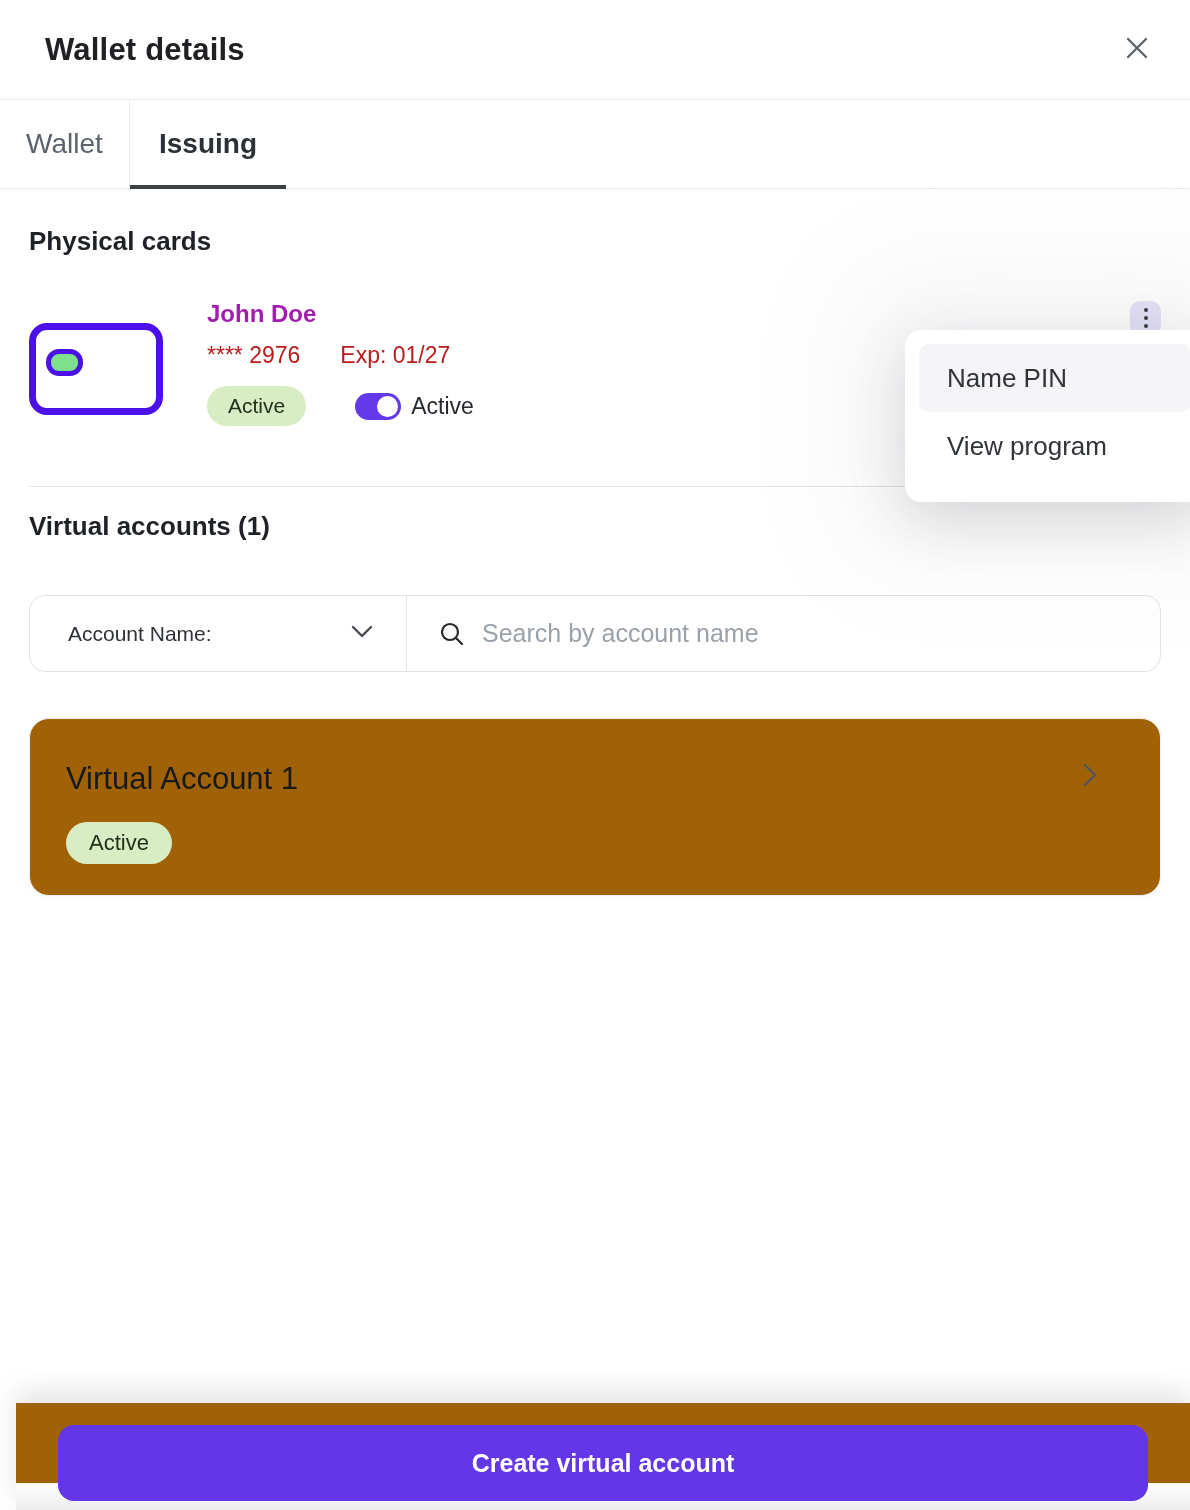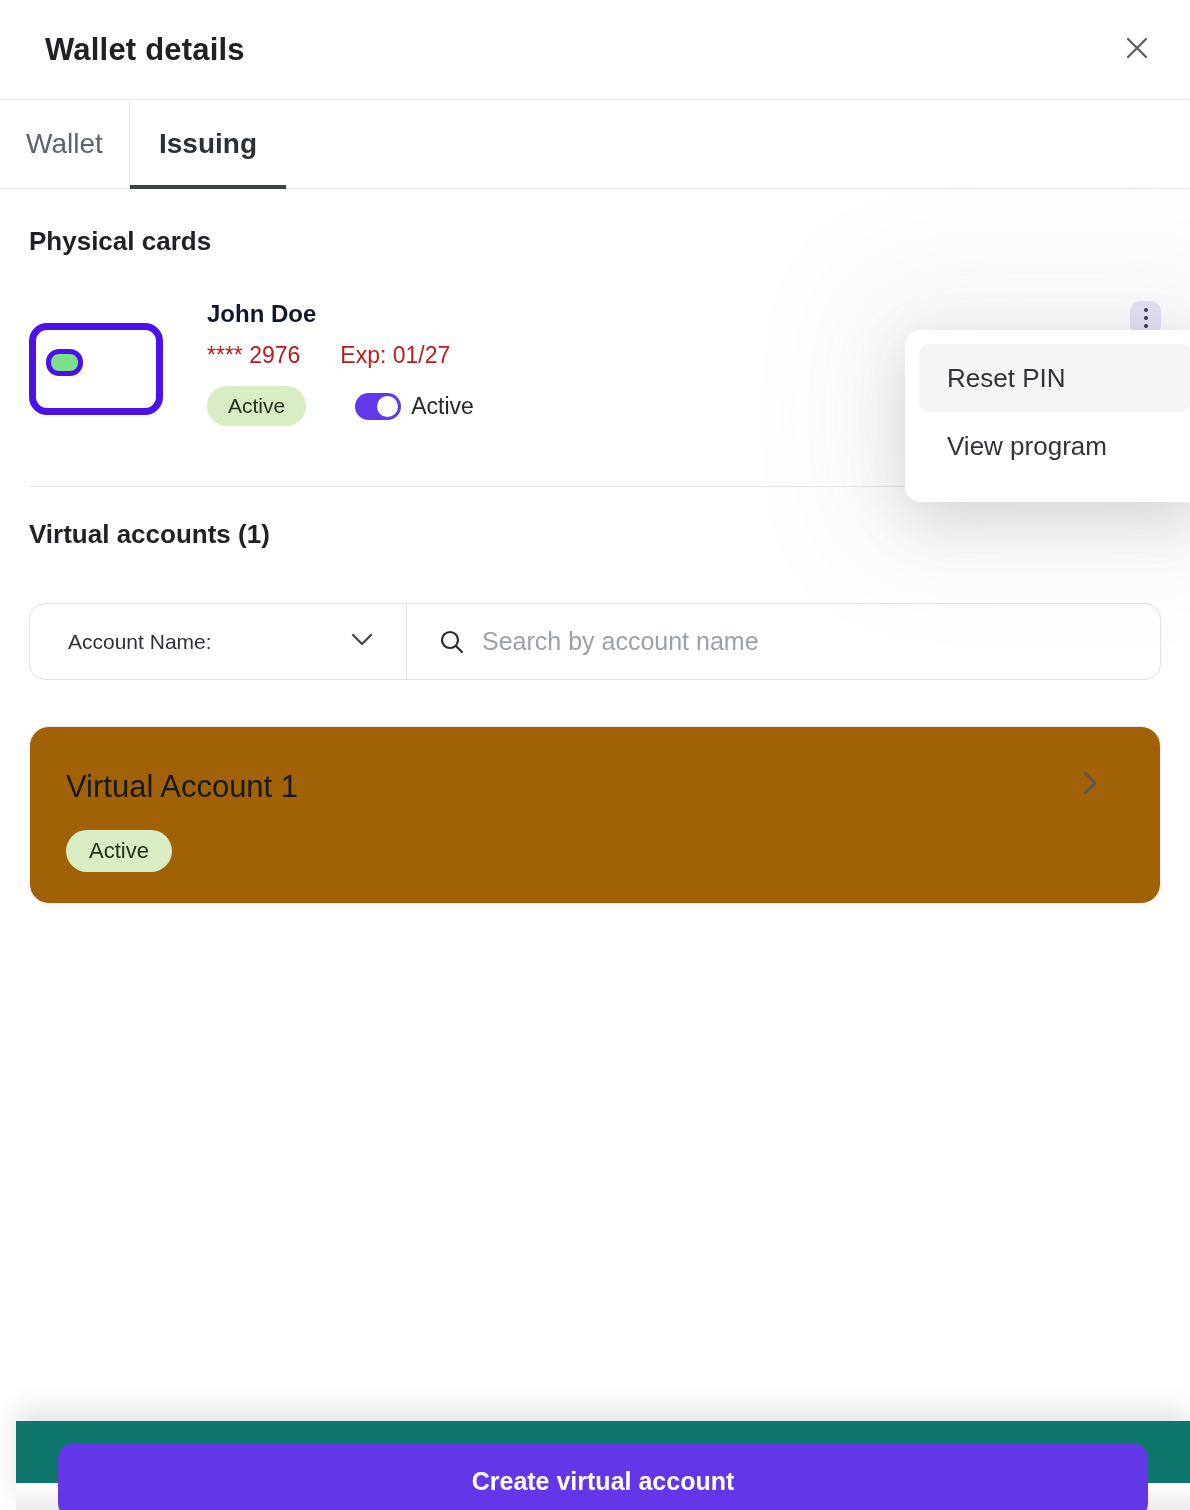--- a/index.html
+++ b/index.html
@@ -58,21 +58,21 @@
     border: 7px solid #4b11e8; border-radius: 18px;
     background: #fff; position: relative; flex: none;
   }
   .card-chip {
     position: absolute; left: 10px; top: 19px;
     width: 37px; height: 27px;
     background: #7ce18a; border: 5px solid #4b11e8; border-radius: 13px;
   }
 
   .card-info { margin-left: 44px; }
-  .holder-name { font-size: 24px; font-weight: 700; color: #0f172a; line-height: 1.1; }
+  .holder-name { font-size: 24px; font-weight: 700; color: #a21caf; line-height: 1.1; }
   .card-details { display: flex; gap: 40px; margin-top: 15px; font-size: 23px; color: #b91c1c; }
   .status-row { display: flex; align-items: center; margin-top: 17px; }
 
   .badge {
     display: inline-flex; align-items: center; justify-content: center;
     background: #d9edc4; color: #23301a;
     border-radius: 999px; font-size: 21px; padding: 8px 21px;
   }
   .toggle {
     margin-left: 49px; width: 46px; height: 27px;
@@ -87,21 +87,21 @@
   .kebab-btn {
     margin-left: auto; margin-top: 0;
     width: 31px; height: 34px; border: none; cursor: pointer;
     background: #e6e3f9; border-radius: 10px;
     display: flex; flex-direction: column; align-items: center; justify-content: center; gap: 4px;
   }
   .kebab-btn .dot { width: 4px; height: 4px; border-radius: 50%; background: #34353b; }
 
   .divider { height: 1px; background: #e5e5e7; margin-top: 60px; }
 
-  .va-title { margin-top: 32px; }
+  .va-title { margin-top: 24px; }
 
   
   .filterbar {
     margin-top: 53px; height: 77px;
     border: 1px solid #e2e2e5; border-radius: 16px;
     display: flex; align-items: stretch; background: #fff;
   }
   .filter-select {
     width: 377px; display: flex; align-items: center; justify-content: space-between;
     padding: 0 33px 0 38px; border-right: 1px solid #e2e2e5; cursor: pointer;
@@ -137,22 +137,22 @@
   }
   .menu-item {
     height: 68px; display: flex; align-items: center;
     padding-left: 28px; font-size: 26px; color: #303439;
     border-radius: 10px; cursor: pointer;
   }
   .menu-item.highlighted { background: #f5f4f6; }
 
   
   .footer {
-    position: absolute; left: 16px; right: 0; bottom: 0; height: 89px;
-    background: #0f766e;
+    position: absolute; left: 16px; right: 0; bottom: 0; height: 107px;
+    background: #a16207;
     box-shadow: 0 -12px 26px rgba(0,0,0,0.11);
     z-index: 10;
   }
   .footer::after {
     content: ""; position: absolute; left: 0; right: 0; bottom: 0; height: 27px;
     background: linear-gradient(#ffffff, #ececee);
   }
   .create-btn {
     position: absolute; left: 42px; right: 42px; top: 22px; height: 76px;
     background: #6337e8; border: none; border-radius: 16px;
@@ -246,21 +246,21 @@
       <span class="va-chevron">
         <svg width="16" height="28" viewBox="0 0 16 28">
             <path d="M3 4 L13 14 L3 24" fill="none" stroke="#53565c" stroke-width="2.4" stroke-linecap="round" stroke-linejoin="round"></path>
           </svg>
       </span>
     </div>
 
   </div>
 
   <div class="menu">
-    <div class="menu-item highlighted">Reset PIN</div>
+    <div class="menu-item highlighted">Name PIN</div>
     <div class="menu-item">View program</div>
   </div>
 
   <div class="footer">
     <button class="create-btn">Create virtual account</button>
   </div>
 
 </div>
 
 </body></html>

